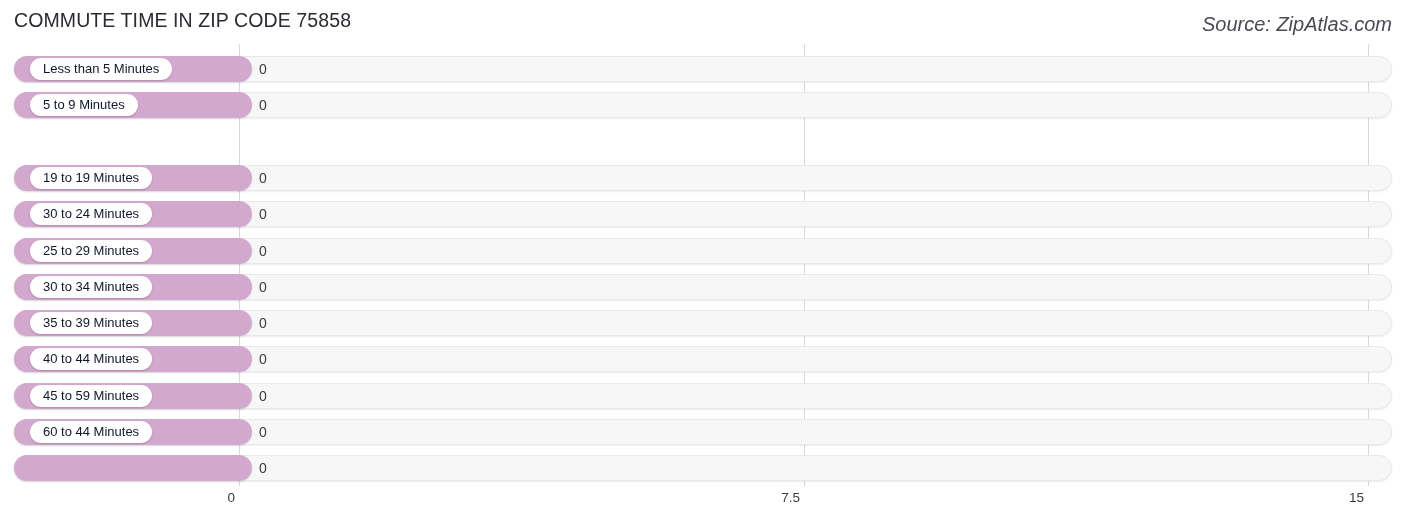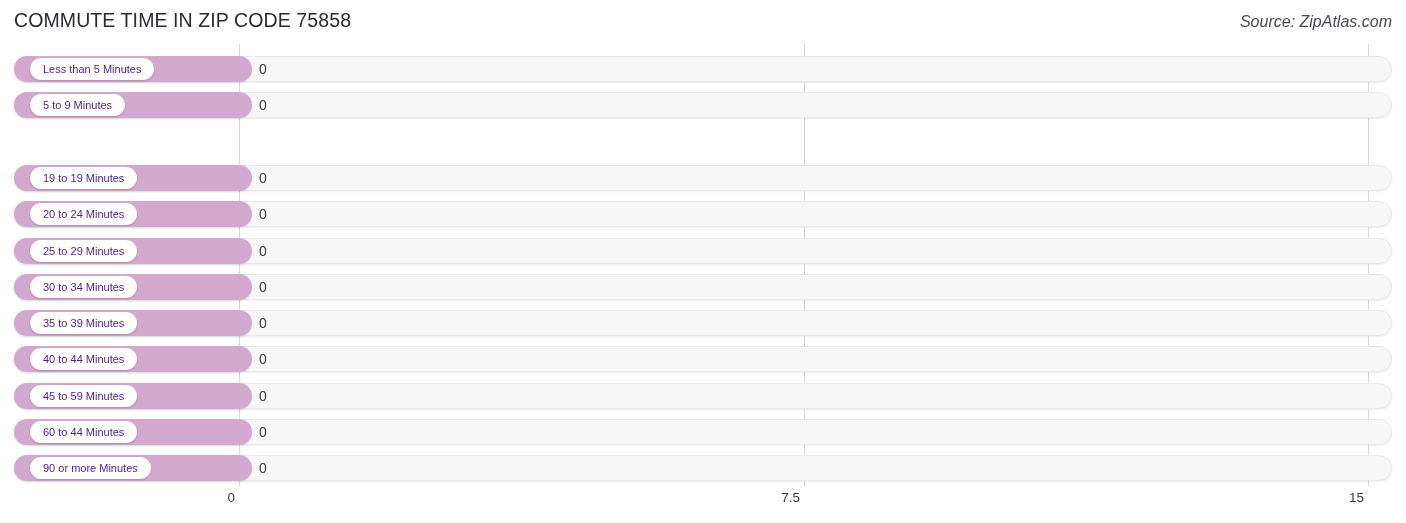--- a/index.html
+++ b/index.html
@@ -29,21 +29,21 @@
     font-size: 19.5px;
     letter-spacing: 0.1px;
     color: #2b2b33;
     font-weight: 400;
     white-space: nowrap;
   }
   #chart-source {
     position: absolute;
     right: 14px;
     top: 13px;
-    font-size: 16px;
+    font-size: 20px;
     font-style: italic;
     color: #4a4a55;
     white-space: nowrap;
   }
 
   
   #plot-area {
     position: absolute;
     left: 0;
     top: 44px;
@@ -102,22 +102,22 @@
   
   .label-pill {
     position: absolute;
     left: 30px;
     top: 4px;
     height: 22px;
     line-height: 22px;
     background: #ffffff;
     border-radius: 11px;
     padding: 0 13px;
-    font-size: 11px;
-    color: #4c1d95;
+    font-size: 13px;
+    color: #0f172a;
     white-space: nowrap;
     box-shadow: 0 1px 2px rgba(0,0,0,0.18);
   }
 
   
   .value-label {
     position: absolute;
     top: 3px;
     height: 24px;
     line-height: 24px;
@@ -173,21 +173,21 @@
       </div>
       <div class="bar-row" style="top: 118.9px;">
         <div class="track"></div>
         <div class="bar-fill normal" style="width: 238px;"></div>
         <div class="label-pill">19 to 19 Minutes</div>
         <div class="value-label outside" style="left: 259px;">0</div>
       </div>
       <div class="bar-row" style="top: 155.2px;">
         <div class="track"></div>
         <div class="bar-fill normal" style="width: 238px;"></div>
-        <div class="label-pill">20 to 24 Minutes</div>
+        <div class="label-pill">30 to 24 Minutes</div>
         <div class="value-label outside" style="left: 259px;">0</div>
       </div>
       <div class="bar-row" style="top: 191.5px;">
         <div class="track"></div>
         <div class="bar-fill normal" style="width: 238px;"></div>
         <div class="label-pill">25 to 29 Minutes</div>
         <div class="value-label outside" style="left: 259px;">0</div>
       </div>
       <div class="bar-row" style="top: 227.8px; padding-left: 32px;">
         <div class="track"></div>
@@ -215,21 +215,20 @@
       </div>
       <div class="bar-row" style="top: 373px;">
         <div class="track"></div>
         <div class="bar-fill normal" style="width: 238px;"></div>
         <div class="label-pill">60 to 44 Minutes</div>
         <div class="value-label outside" style="left: 259px;">0</div>
       </div>
       <div class="bar-row" style="top: 409.3px;">
         <div class="track"></div>
         <div class="bar-fill normal" style="width: 238px;"></div>
-        <div class="label-pill">90 or more Minutes</div>
         <div class="value-label outside" style="left: 259px;">0</div>
       </div>
     </div>
 </div>
 
 <div id="axis-area">
     <div class="axis-tick-label" style="left: 235px;">0</div>
     <div class="axis-tick-label" style="left: 800px;">7.5</div>
     <div class="axis-tick-label" style="left: 1364px;">15</div>
   </div>

